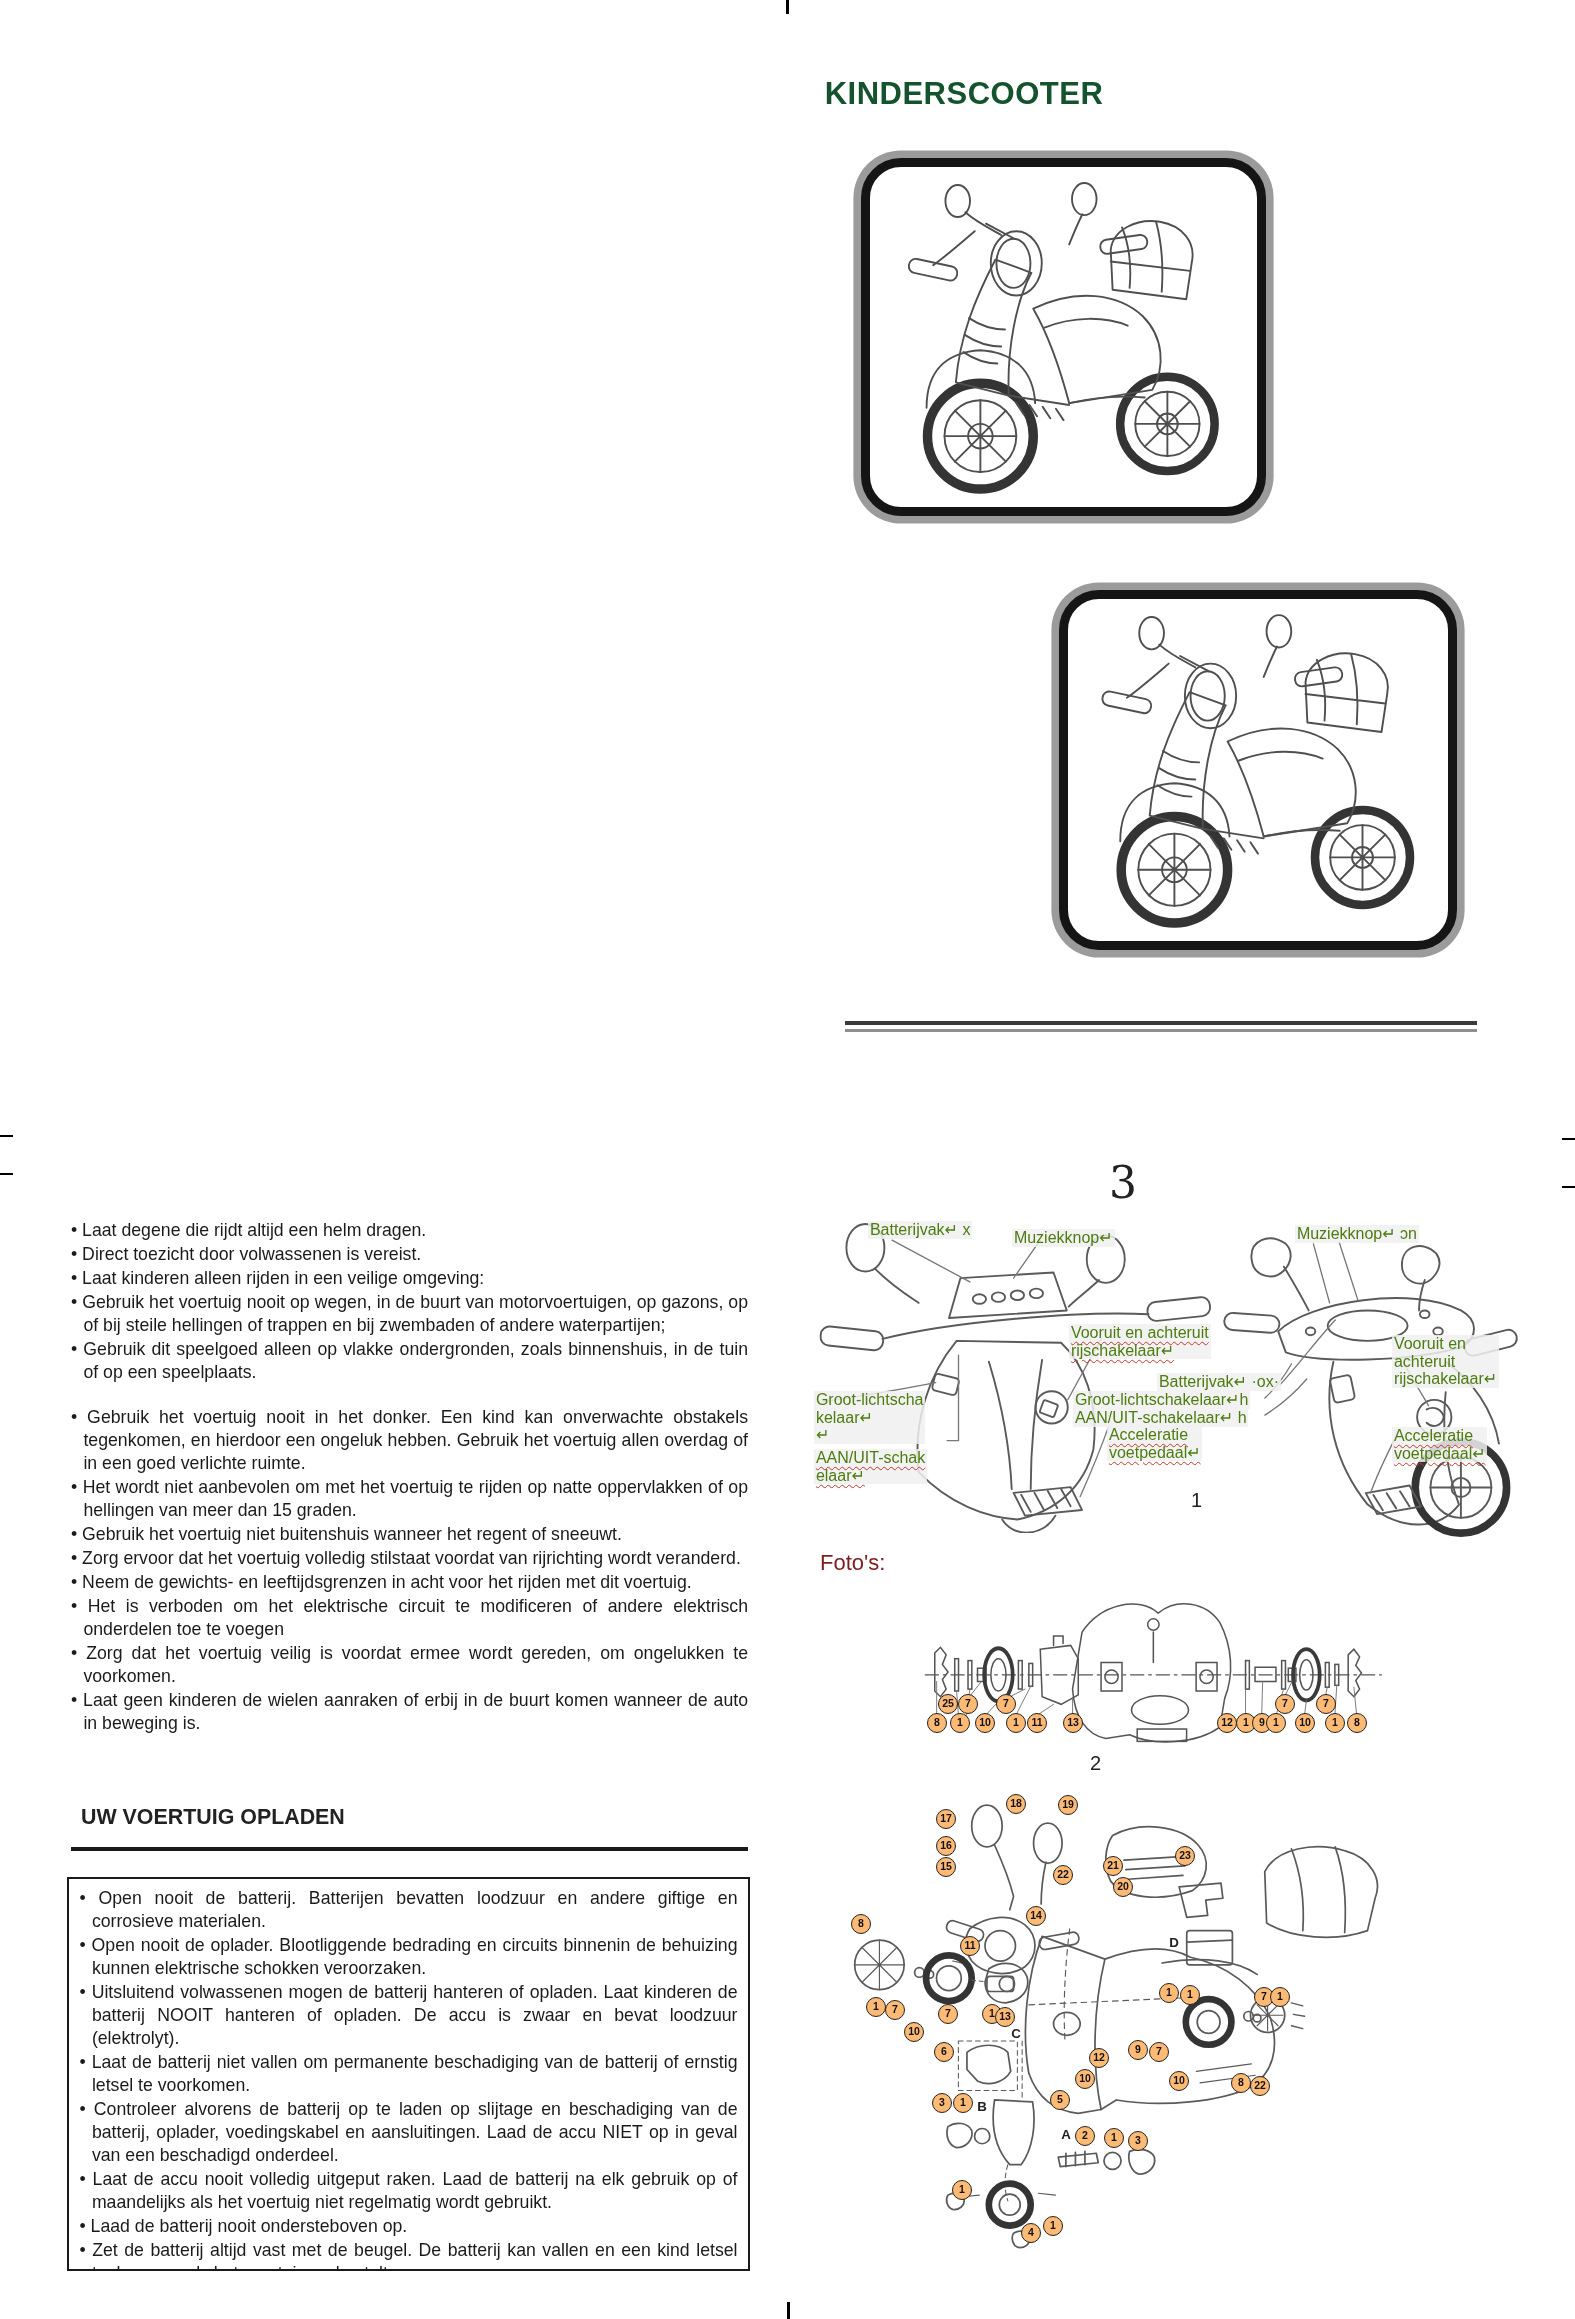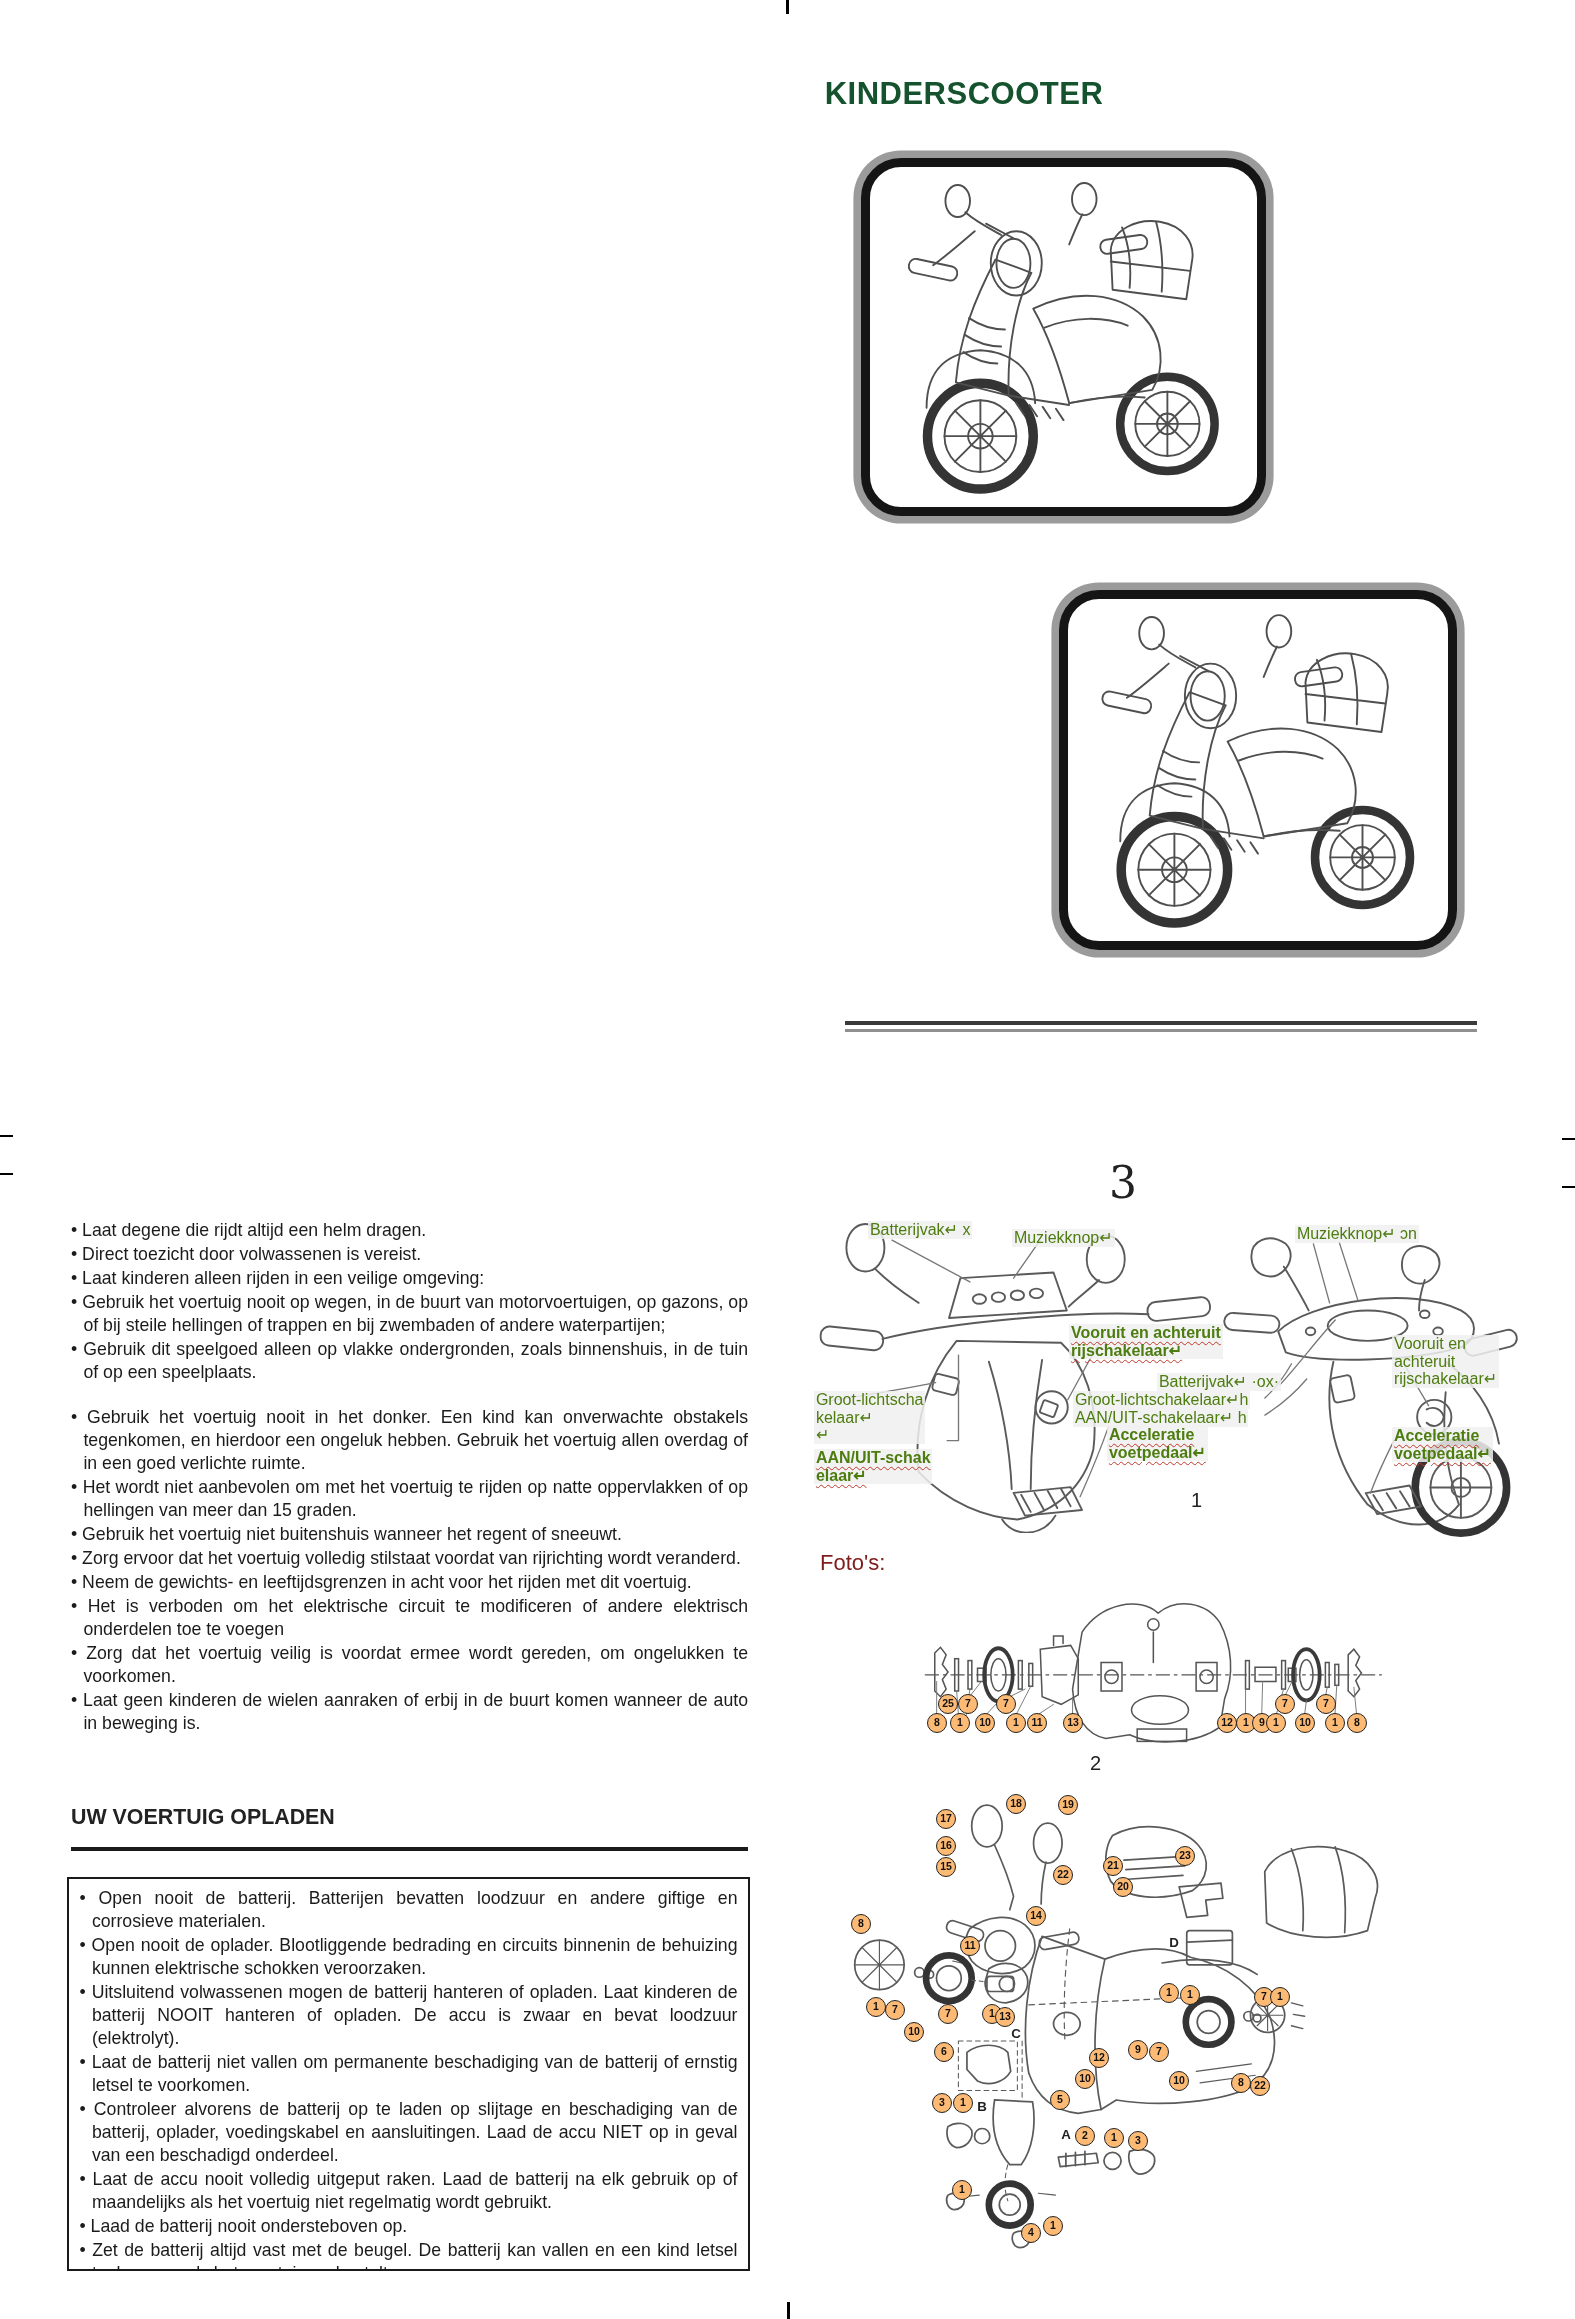--- a/index.html
+++ b/index.html
@@ -19,32 +19,32 @@
   #sep .l1{height:3.8px;background:#3a3a3a;}
   #sep .l2{height:3.8px;background:#8f8f8f;margin-top:3.8px;}
   
   #pagenum{position:absolute;left:1109px;top:1157px;font-family:"DejaVu Serif",serif;
            font-size:44px;color:#222;}
   
   #safety{position:absolute;left:71px;top:1219px;width:677px;}
   .bullet{margin:0 0 1px 0;font-size:17.7px;line-height:23px;text-align:justify;
           padding-left:12.4px;text-indent:-12.4px;}
   #safety-g2{margin-top:22px;}
-  #charge-head{position:absolute;left:71px;top:1805px;font-size:21.4px;font-weight:bold;color:#222;}
+  #charge-head{position:absolute;left:81px;top:1805px;font-size:21.4px;font-weight:bold;color:#222;}
   #charge-rule{position:absolute;left:71px;top:1847px;width:677px;height:3.8px;background:#1a1a1a;}
   #warnbox{position:absolute;left:67px;top:1877px;width:658px;height:375px;
            border:2.9px solid #1a1a1a;padding:7.6px 10.5px;overflow:hidden;}
   
   #fotos{position:absolute;left:820px;top:1550px;font-size:22px;color:#7f1d1d;}
   .figcap{position:absolute;font-size:20px;color:#222;}
   
   .dlabel{position:absolute;font-size:16px;line-height:1.1;color:#4d7c0f;
           background:rgba(240,240,240,.85);padding:0 1.9px;white-space:pre-line;z-index:30;}
   .squiggle{-webkit-text-decoration:underline wavy #c0392b;text-decoration:underline wavy #c0392b;
-            text-decoration-thickness:1px;text-underline-offset:2.9px;font-weight:bold;}
+            text-decoration-thickness:1px;text-underline-offset:2.9px;}
   
   .callout{position:absolute;transform:translate(-50%,-50%);width:18px;height:18px;
            border:1.4px solid #222;border-radius:50%;background:#fdba74;z-index:40;
            font-weight:bold;font-size:10.5px;line-height:17px;text-align:center;color:#111;}
   .pletter{position:absolute;transform:translate(-50%,-50%);font-weight:bold;font-size:13.3px;
            color:#222;z-index:40;}
   .dsvg{position:absolute;z-index:10;}
 </style>
 </head>
 <body>

